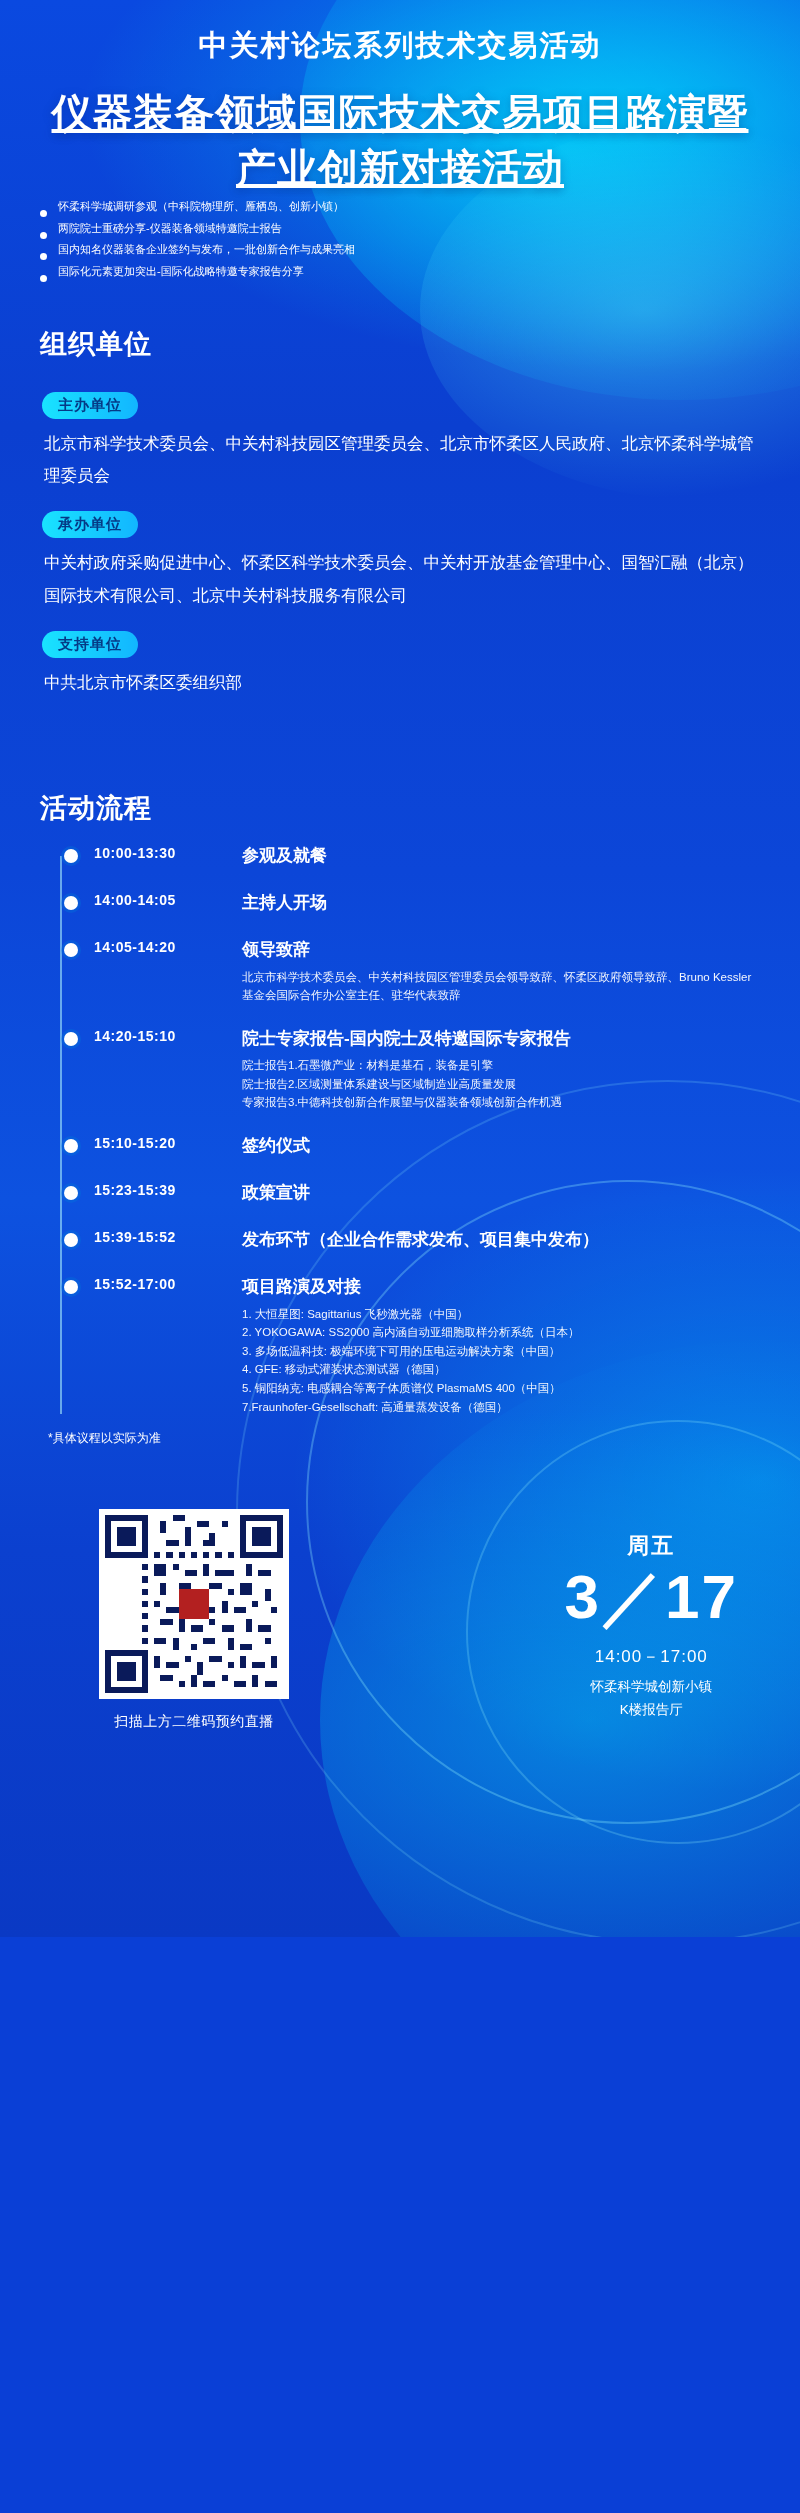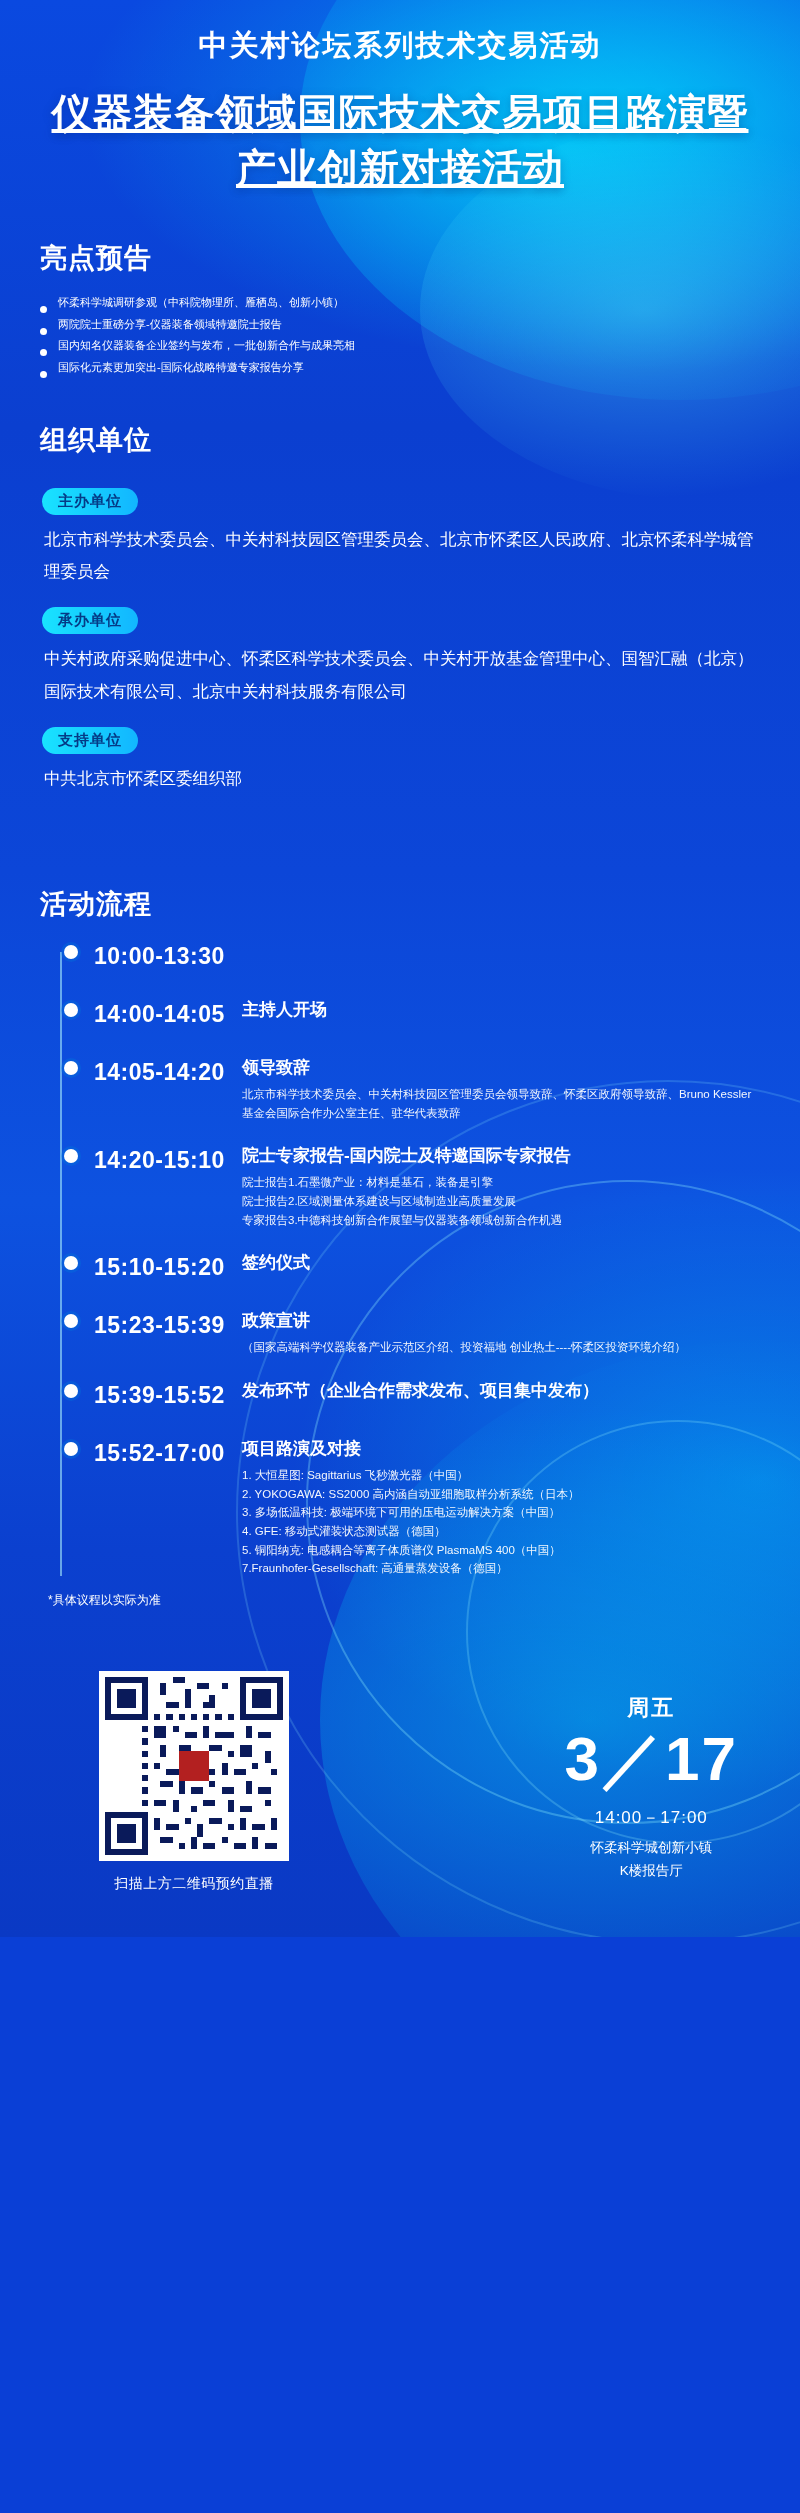--- a/index.html
+++ b/index.html
@@ -107,21 +107,21 @@
     position:absolute;left:18px;top:7px;
     width:14px;height:14px;border-radius:50%;
     background:#ffffff;
     box-shadow:0 0 0 3px rgba(0,120,220,0.35);
   }
   .time{
     width:148px;
     flex:0 0 148px;
     margin-left:48px;
     color:#ffffff;
-    font-size:23px;
+    font-size:14px;
     font-weight:bold;
     line-height:1.65;
     letter-spacing:0.5px;
   }
   .sch-body{flex:1;}
   .sch-main{
     color:#ffffff;
     font-size:17px;
     font-weight:bold;
     line-height:1.6;
@@ -185,21 +185,20 @@
   <div class="arc a1"></div>
   <div class="arc a2"></div>
   <div class="arc a3"></div>
 
   <div class="content">
 
     <div class="kicker">中关村论坛系列技术交易活动</div>
     <div class="title">仪器装备领域国际技术交易项目路演暨产业创新对接活动</div>
 
     <div class="section">
-      <div class="sec-title">亮点预告</div>
       <ul class="bullets">
         <li>怀柔科学城调研参观（中科院物理所、雁栖岛、创新小镇）</li>
         <li>两院院士重磅分享-仪器装备领域特邀院士报告</li>
         <li>国内知名仪器装备企业签约与发布，一批创新合作与成果亮相</li>
         <li>国际化元素更加突出-国际化战略特邀专家报告分享</li>
       </ul>
     </div>
 
     <div class="section">
       <div class="sec-title">组织单位</div>
@@ -222,20 +221,23 @@
 
     <div class="section" style="padding-top:42px;">
       <div class="sec-title">活动流程</div>
 
       <div class="schedule">
         <div class="sch-line"></div>
 
         <div class="sch-item">
           <span class="dot"></span>
           <div class="time">10:00-13:30</div>
+          <div class="sch-body">
+            <div class="sch-main">参观及就餐</div>
+          </div>
         </div>
 
         <div class="sch-item">
           <span class="dot"></span>
           <div class="time">14:00-14:05</div>
           <div class="sch-body">
             <div class="sch-main">主持人开场</div>
           </div>
         </div>
 
@@ -269,23 +271,20 @@
           <div class="sch-body">
             <div class="sch-main">签约仪式</div>
           </div>
         </div>
 
         <div class="sch-item">
           <span class="dot"></span>
           <div class="time">15:23-15:39</div>
           <div class="sch-body">
             <div class="sch-main">政策宣讲</div>
-            <div class="sch-sub">
-              <div>（国家高端科学仪器装备产业示范区介绍、投资福地 创业热土----怀柔区投资环境介绍）</div>
-            </div>
           </div>
         </div>
 
         <div class="sch-item">
           <span class="dot"></span>
           <div class="time">15:39-15:52</div>
           <div class="sch-body">
             <div class="sch-main">发布环节（企业合作需求发布、项目集中发布）</div>
           </div>
         </div>

